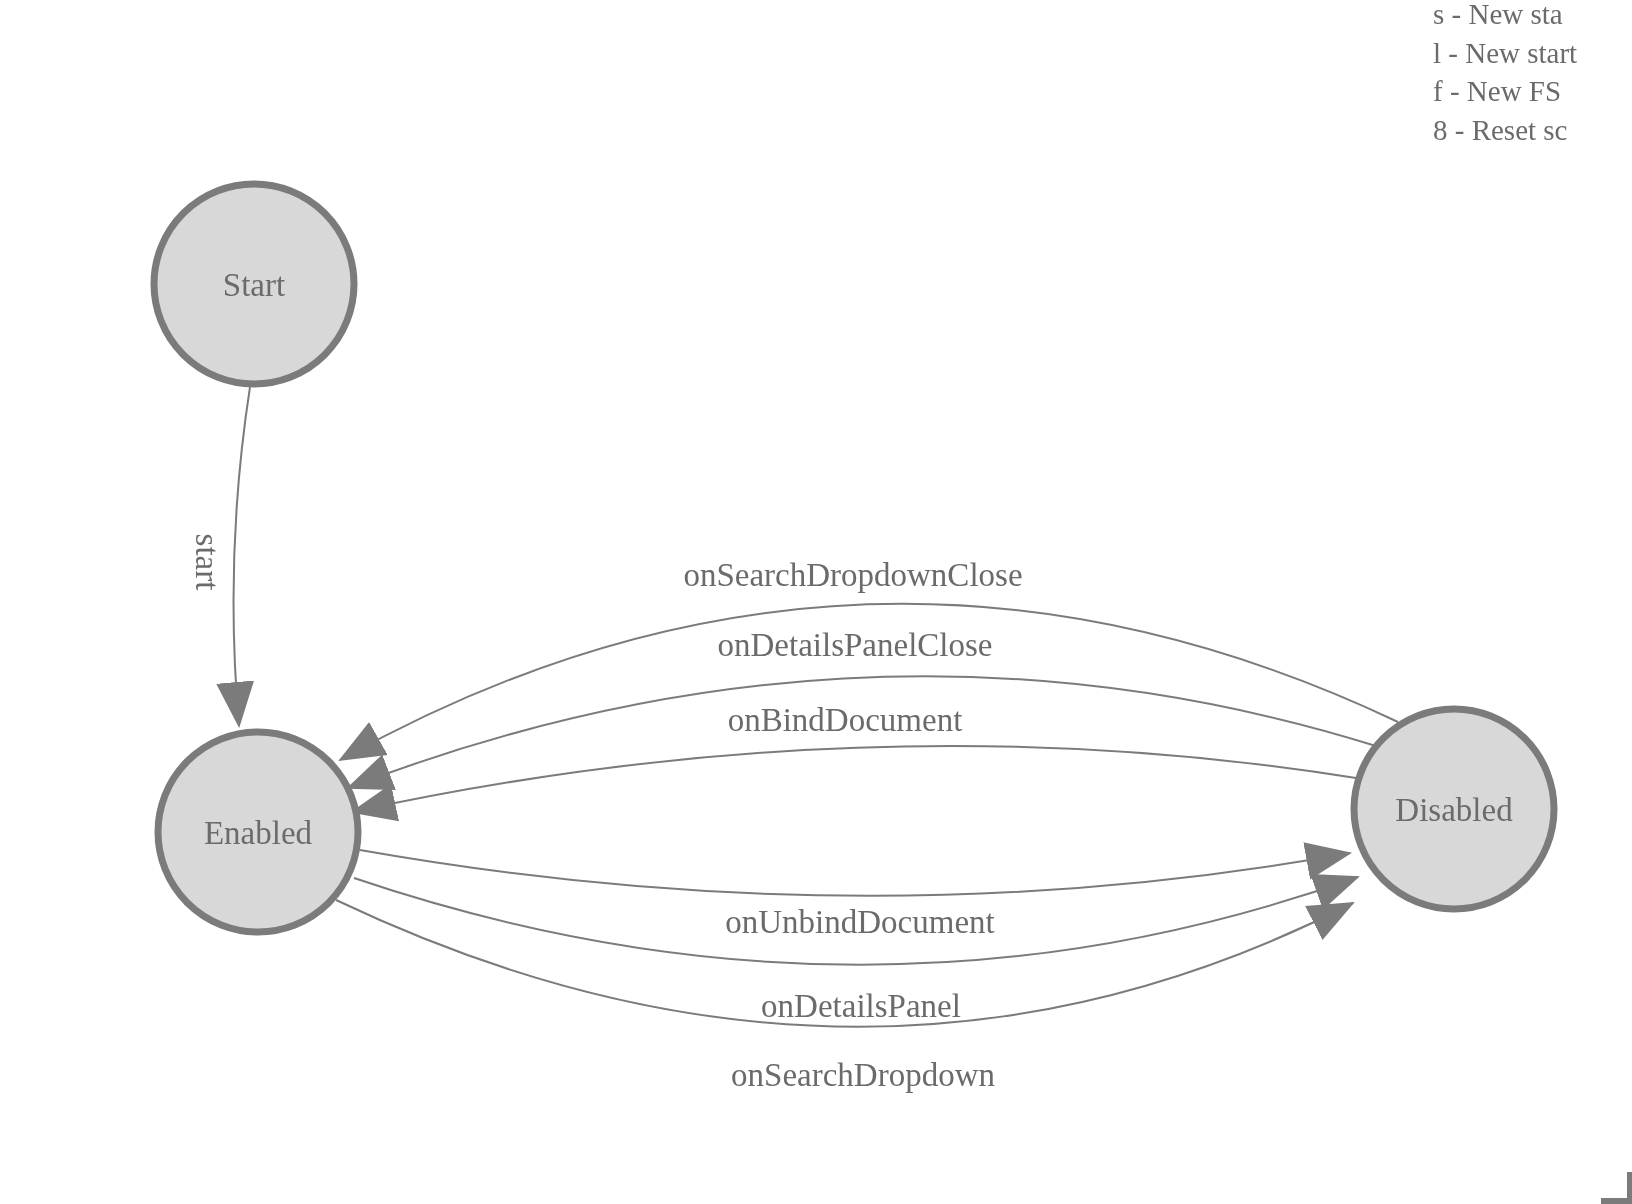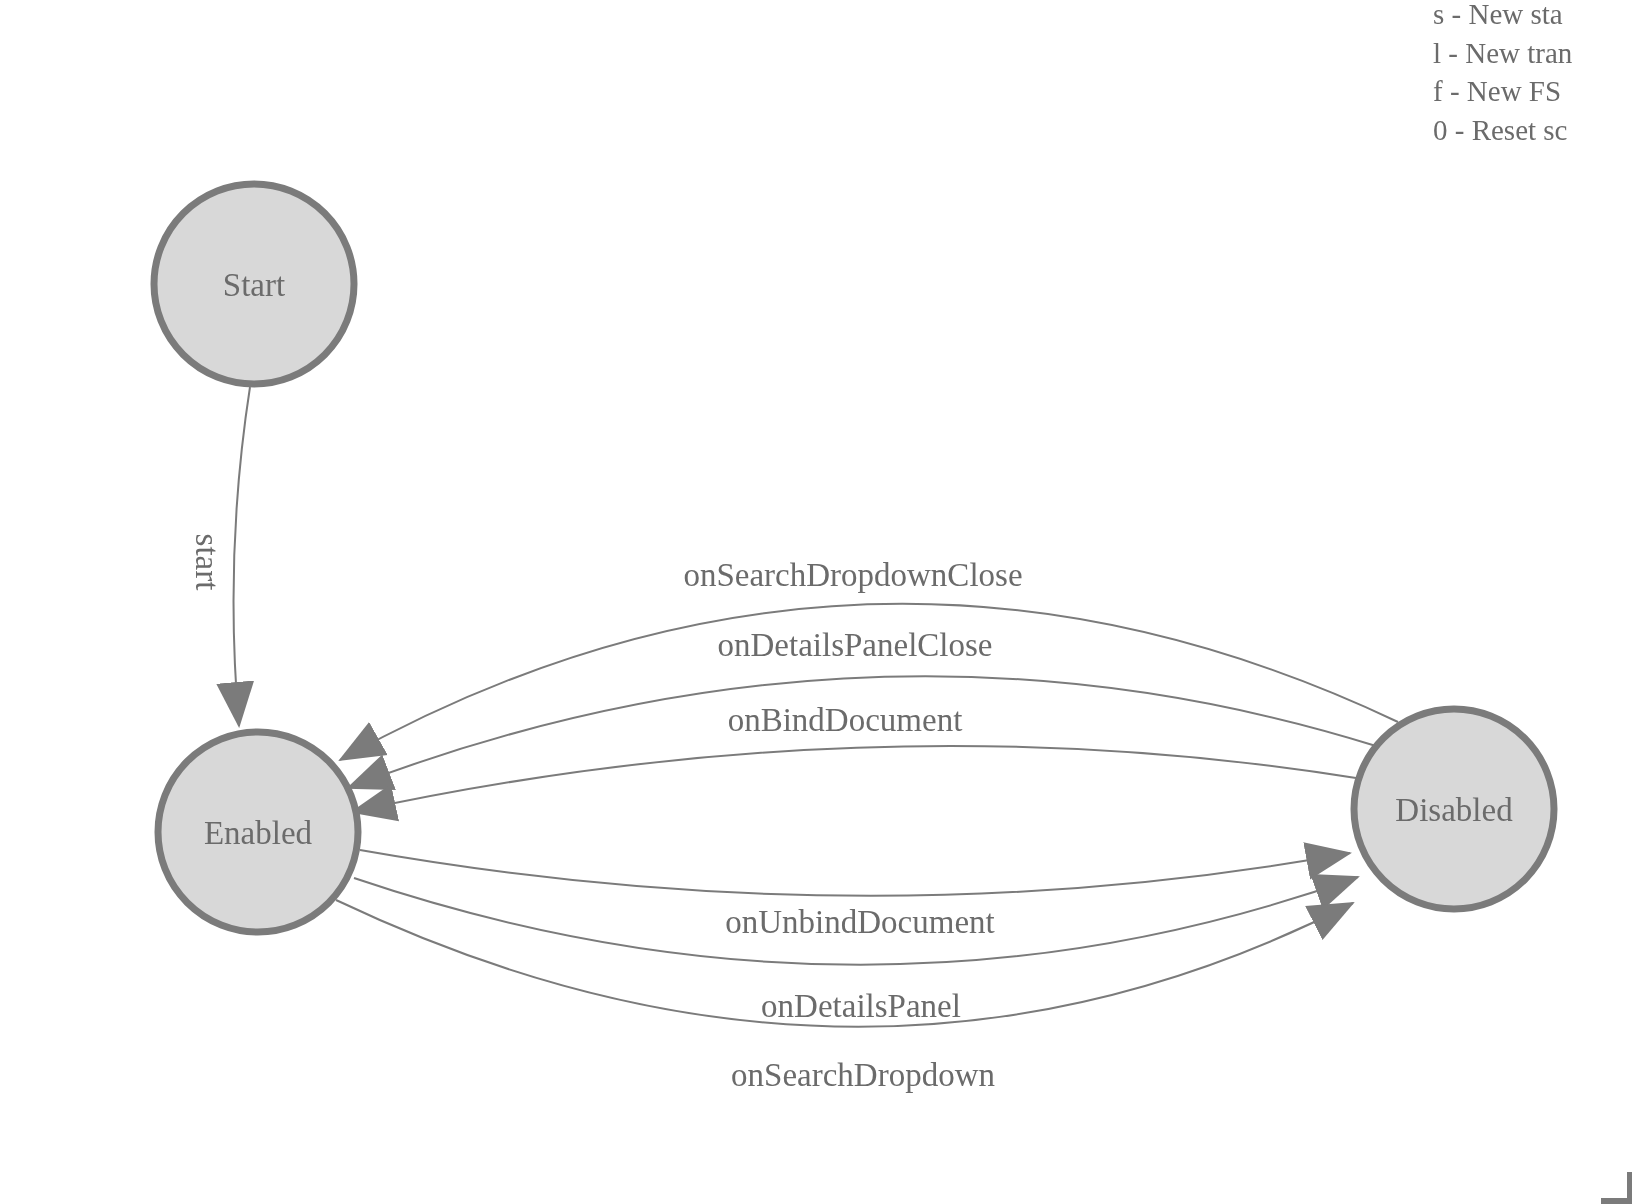--- a/index.html
+++ b/index.html
@@ -121,20 +121,20 @@
     </g>
 
     <g>
       <circle class="state" cx="1454" cy="809" r="100"></circle>
       <text class="state-label" x="1454" y="821">Disabled</text>
     </g>
   </svg>
 
   <div class="legend">
     <div class="legend-line">s - New sta</div>
-    <div class="legend-line">l - New tran</div>
+    <div class="legend-line">l - New start</div>
     <div class="legend-line">f - New FS</div>
-    <div class="legend-line">0 - Reset sc</div>
+    <div class="legend-line">8 - Reset sc</div>
   </div>
 
   <div class="corner-mark"></div>
 
 </div>
 
 </body></html>

